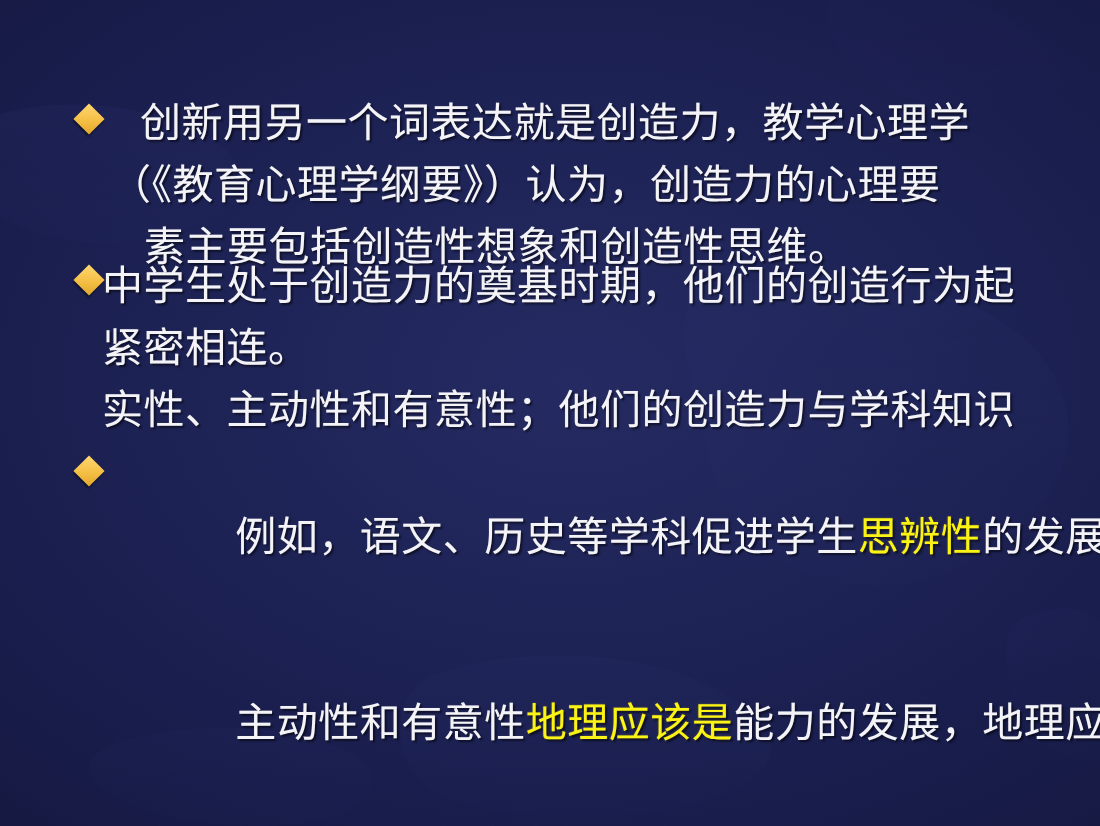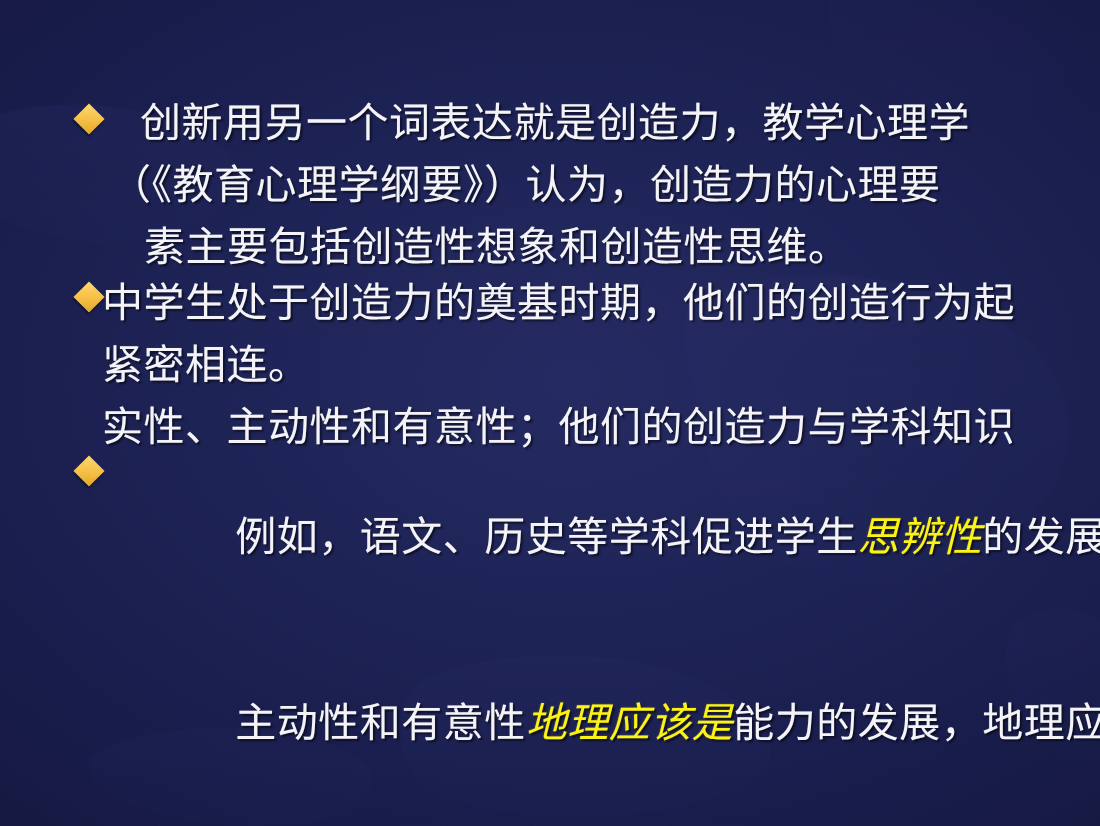--- a/index.html
+++ b/index.html
@@ -40,21 +40,21 @@
   }
 
   .bullet-block {
     position: absolute;
     display: block;
     width: 1010px;
     left: 72px;
   }
 
   .b1 { top: 92px; }
-  .b2 { top: 272px; }
+  .b2 { top: 255px; }
   .b3 { top: 444px; }
 
   .marker {
     position: absolute;
     left: 6px;
     width: 22px;
     height: 22px;
     background: linear-gradient(135deg, #ffd870 0%, #f5bf45 45%, #e0a82c 100%);
     transform: rotate(45deg);
     box-shadow: 1px 2px 2px rgba(0,0,0,0.45);
@@ -86,21 +86,20 @@
   .i-38  { padding-left: 38px; }
   .i-72  { padding-left: 72px; }
   .i-30  { padding-left: 30px; }
   .i-28  { padding-left: 28px; }
 
   .hl {
     color: #fbf216;
     text-shadow:
       2px 2px 2px rgba(0,0,0,0.6),
       0 0 2px rgba(251, 242, 22, 0.35);
-    font-style: italic;
   }
 </style>
 </head>
 <body>
 
 <div class="slide">
 
   <div class="watermark">
     <svg viewBox="0 0 1100 826" preserveAspectRatio="none" aria-hidden="true">
       <defs>

